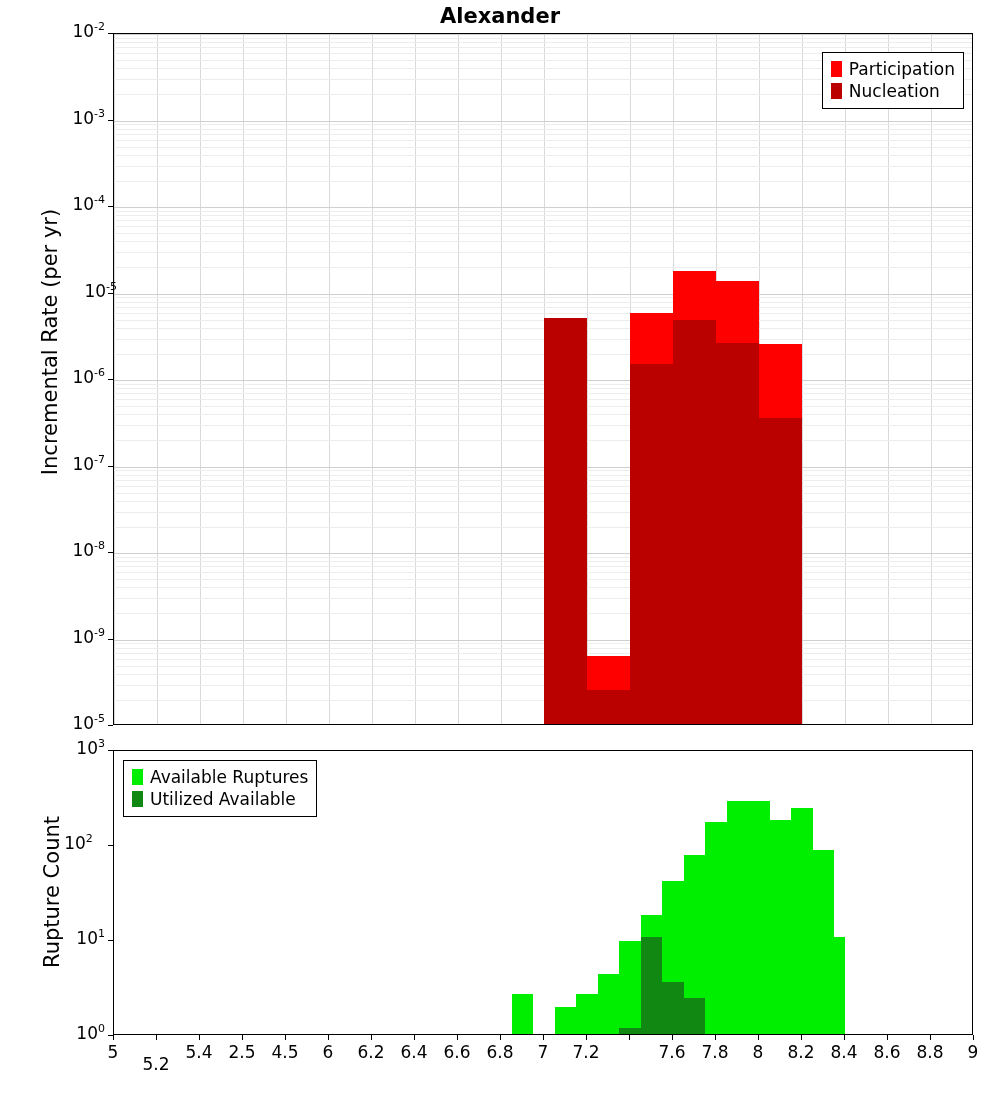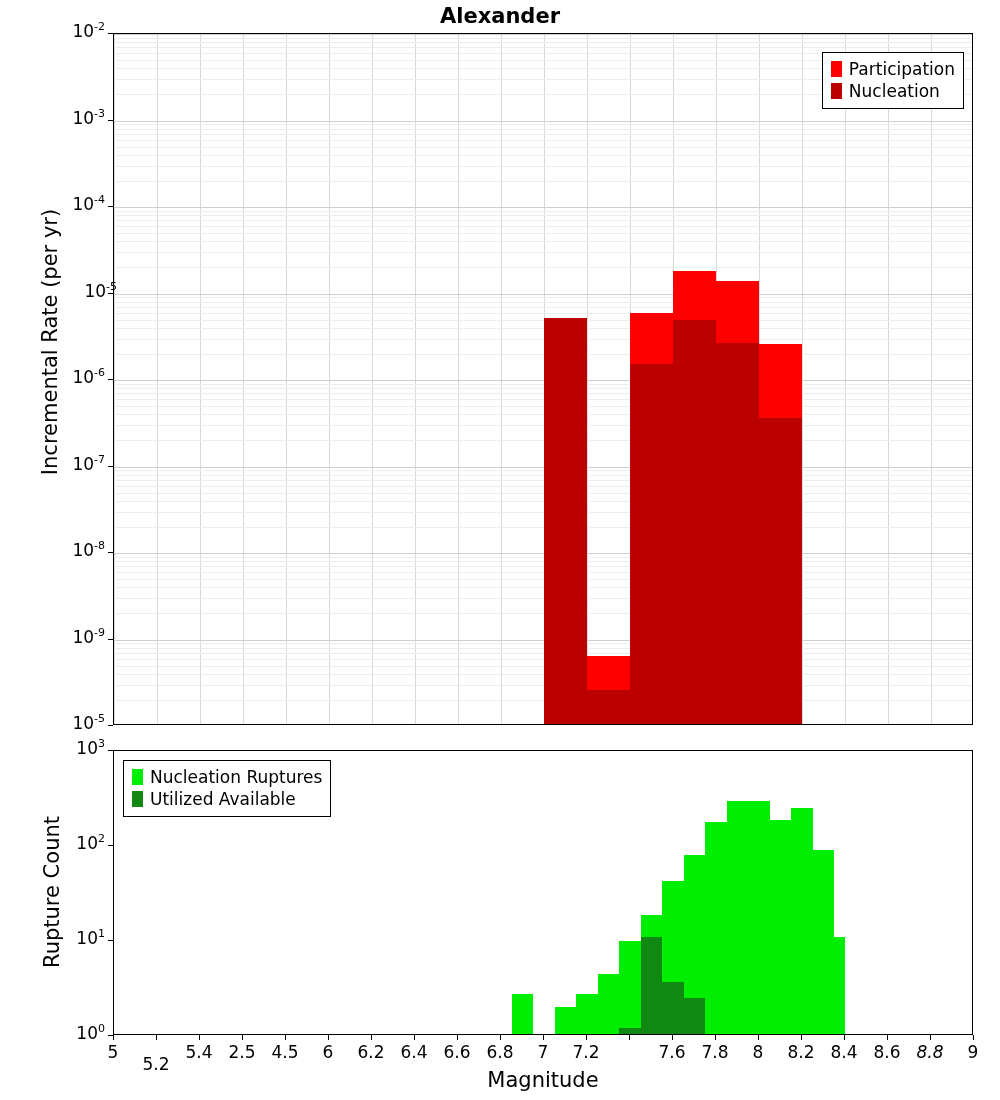--- a/index.html
+++ b/index.html
@@ -353,34 +353,34 @@
         <div class="bar" style="left: 483.75px; width: 21.5px; top: 285px; height: 0px; background: rgb(17, 136, 17); z-index: 2;"></div>
         <div class="bar" style="left: 505.25px; width: 21.5px; top: 277.478px; height: 7.52222px; background: rgb(17, 136, 17); z-index: 2;"></div>
         <div class="bar" style="left: 526.75px; width: 21.5px; top: 186.068px; height: 98.9323px; background: rgb(17, 136, 17); z-index: 2;"></div>
         <div class="bar" style="left: 548.25px; width: 21.5px; top: 231.021px; height: 53.9792px; background: rgb(17, 136, 17); z-index: 2;"></div>
         <div class="bar" style="left: 569.75px; width: 21.5px; top: 247.196px; height: 37.8043px; background: rgb(17, 136, 17); z-index: 2;"></div>
       </div>
 
     <div class="legend" id="legend-bottom">
       <div class="legend-row">
         <span class="legend-swatch" style="background:#00ee00;"></span>
-        <span class="legend-text">Nucleation Ruptures</span>
+        <span class="legend-text">Available Ruptures</span>
       </div>
       <div class="legend-row">
         <span class="legend-swatch" style="background:#118811;"></span>
         <span class="legend-text">Utilized Available</span>
       </div>
     </div>
   </div>
 
   <div id="ylabel-bottom">Rupture Count</div>
   <div id="yticks-bottom">
       <div class="ytick" style="left: 20px; width: 85px; top: 737px;">10<sup>3</sup></div>
       <div class="tickmark-y" style="left: 108px; top: 750px;"></div>
-      <div class="ytick" style="left: 20px; width: 85px; top: 832px;">10<sup>2</sup></div>
+      <div class="ytick" style="left: 36px; width: 85px; top: 832px; text-align: center;">10<sup>2</sup></div>
       <div class="tickmark-y" style="left: 108px; top: 845px;"></div>
       <div class="ytick" style="left: 20px; width: 85px; top: 927px;">10<sup>1</sup></div>
       <div class="tickmark-y" style="left: 108px; top: 940px;"></div>
       <div class="ytick" style="left: 20px; width: 85px; top: 1022px;">10<sup>0</sup></div>
       <div class="tickmark-y" style="left: 108px; top: 1035px;"></div>
     </div>
 
   <div id="xticks">
       <div class="xtick" style="left: 83px; width: 60px; top: 1042px;">5</div>
       <div class="tickmark-x" style="left: 113px; top: 1035px;"></div>
@@ -413,20 +413,19 @@
       <div class="xtick" style="left: 685px; width: 60px; top: 1042px;">7.8</div>
       <div class="tickmark-x" style="left: 715px; top: 1035px;"></div>
       <div class="xtick" style="left: 728px; width: 60px; top: 1042px;">8</div>
       <div class="tickmark-x" style="left: 758px; top: 1035px;"></div>
       <div class="xtick" style="left: 771px; width: 60px; top: 1042px;">8.2</div>
       <div class="tickmark-x" style="left: 801px; top: 1035px;"></div>
       <div class="xtick" style="left: 814px; width: 60px; top: 1042px;">8.4</div>
       <div class="tickmark-x" style="left: 844px; top: 1035px;"></div>
       <div class="xtick" style="left: 857px; width: 60px; top: 1042px;">8.6</div>
       <div class="tickmark-x" style="left: 887px; top: 1035px;"></div>
-      <div class="xtick" style="left: 900px; width: 60px; top: 1042px; font-style: italic;">8.8</div>
+      <div class="xtick" style="left: 900px; width: 60px; top: 1042px;">8.8</div>
       <div class="tickmark-x" style="left: 930px; top: 1035px;"></div>
       <div class="xtick" style="left: 943px; width: 60px; top: 1042px;">9</div>
       <div class="tickmark-x" style="left: 973px; top: 1035px;"></div>
     </div>
-  <div id="xlabel">Magnitude</div>
 
 </div>
 
 </body></html>

